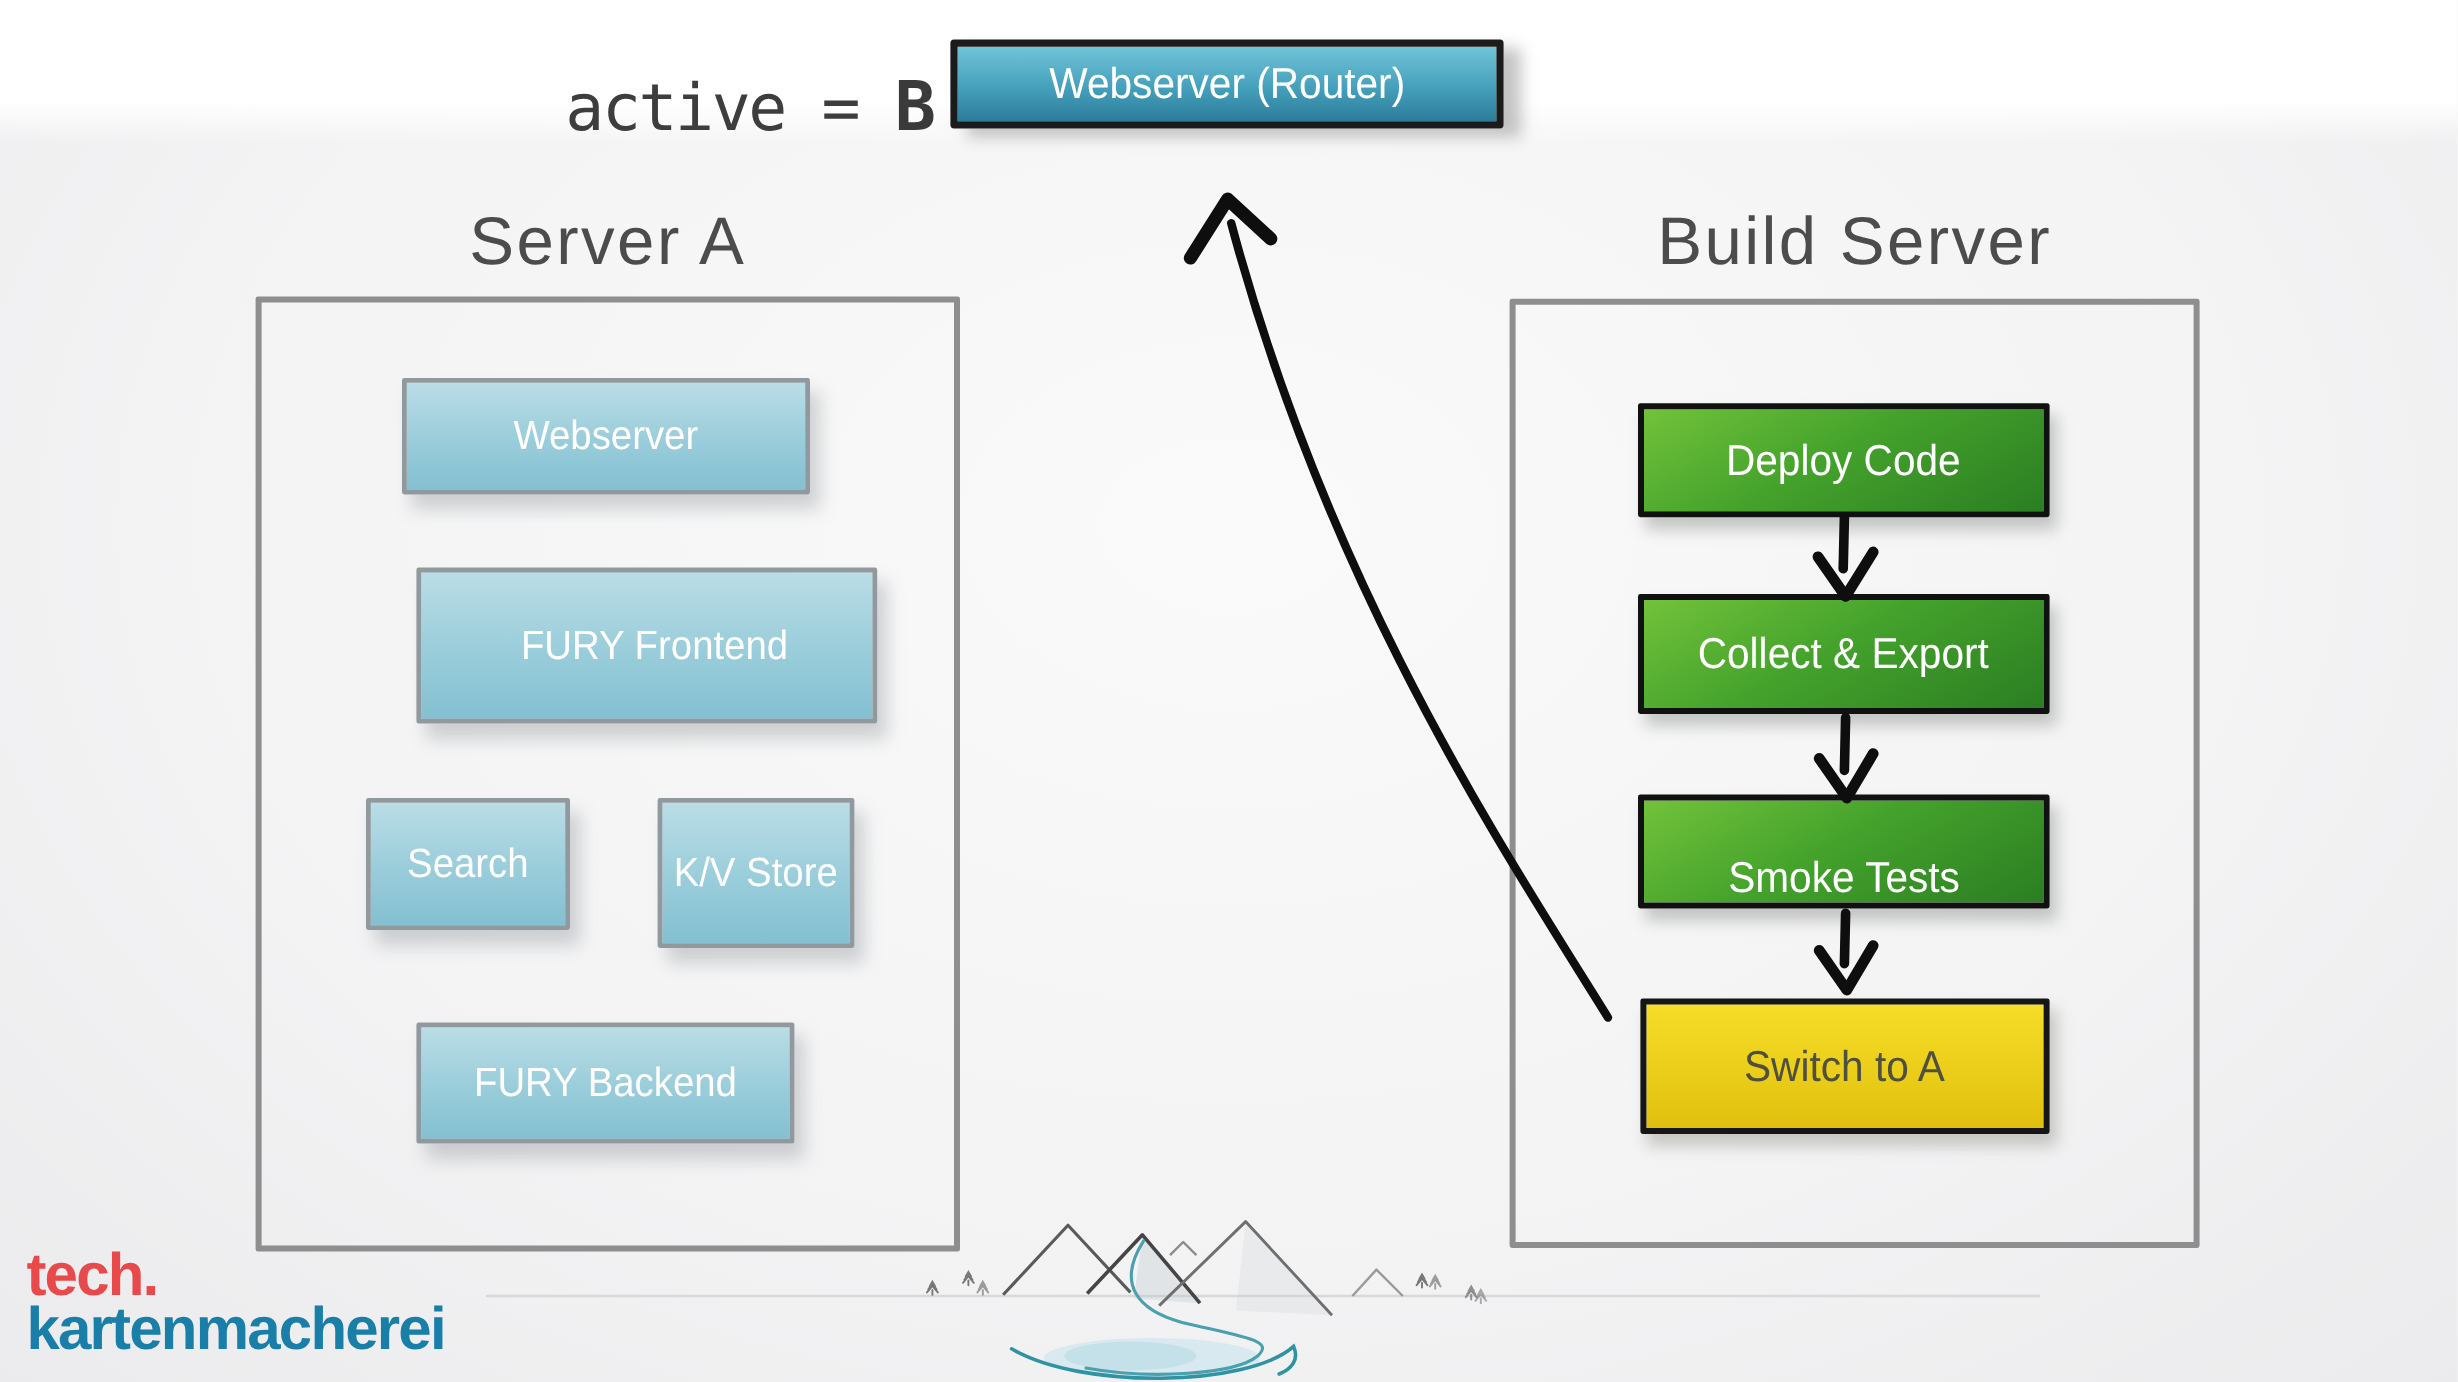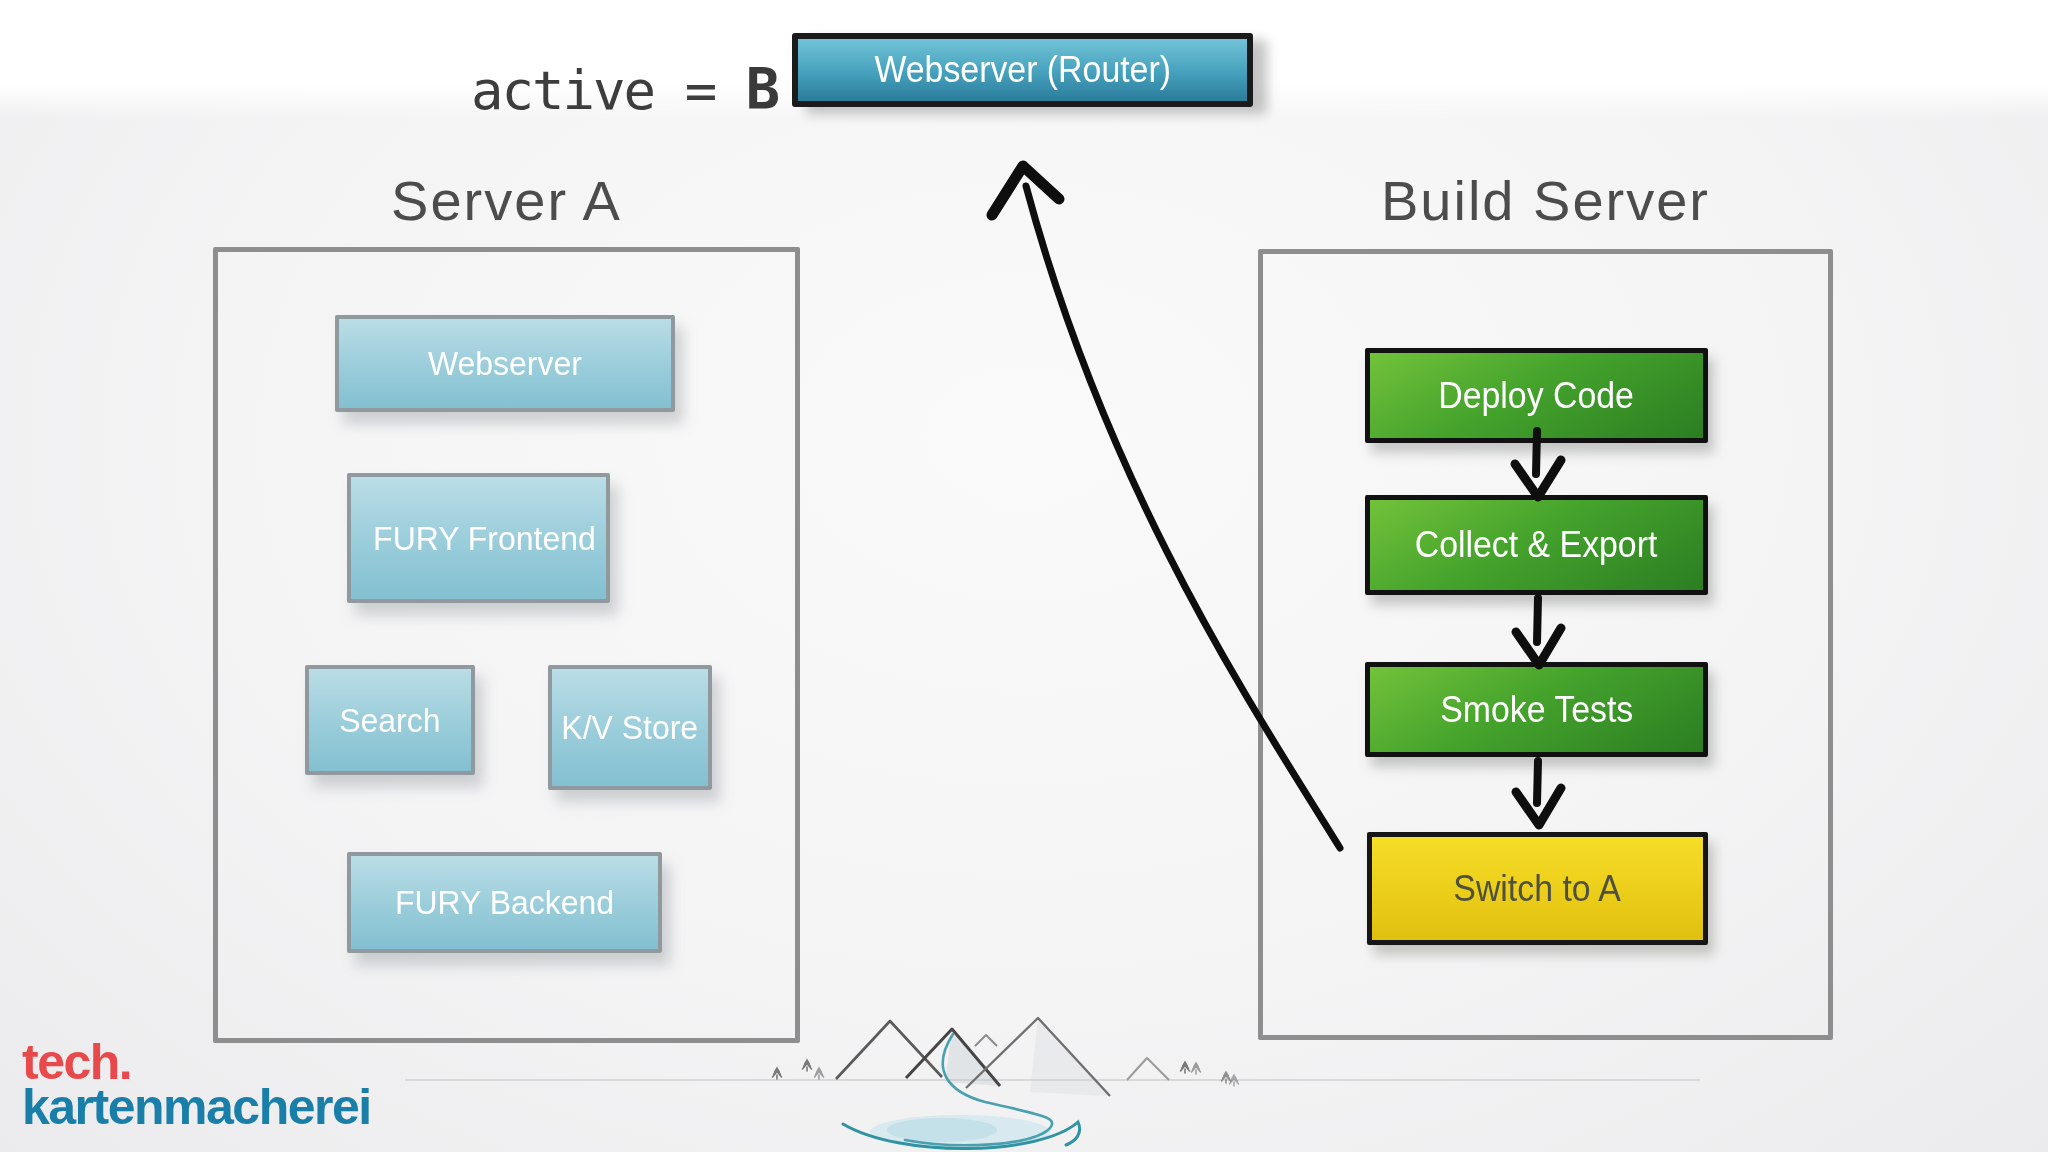--- a/index.html
+++ b/index.html
@@ -38,37 +38,37 @@
   .title-build{left:1258px;top:168px;width:575px;}
 
   
   .bluebox{
     position:absolute;border:4px solid #90999d;border-radius:2px;
     background:linear-gradient(180deg,#badde6 0%,#9ccedb 50%,#83c0d1 100%);
     color:#fff;font-size:34px;display:flex;align-items:center;justify-content:center;
     box-shadow:8px 12px 14px rgba(130,135,140,.35);
   }
   .b-webserver{left:335px;top:315px;width:340px;height:97px;}
-  .b-fury-frontend{left:347px;top:473px;width:263px;height:130px;padding-left:12px;}
+  .b-fury-frontend{left:347px;top:473px;width:384px;height:130px;padding-left:12px;}
   .b-search{left:305px;top:665px;width:170px;height:110px;}
   .b-kv{left:548px;top:665px;width:164px;height:125px;}
   .b-fury-backend{left:347px;top:852px;width:315px;height:101px;}
   .b-rdbms{left:928px;top:830px;width:189px;height:167px;flex-direction:column;
            font-size:33px;line-height:1.32;text-align:center;}
 
   
   .greenbox{
     position:absolute;border:5px solid #111;border-radius:2px;
     background:linear-gradient(150deg,#72c23a 0%,#45a32c 45%,#2b7e22 100%);
     color:#fff;font-size:36px;display:flex;align-items:center;justify-content:center;
     box-shadow:6px 10px 12px rgba(120,125,120,.4);
   }
-  .g-deploy{left:1365px;top:348px;width:343px;height:95px;}
+  .g-deploy{left:1365px;top:336px;width:343px;height:95px;}
   .g-collect{left:1365px;top:495px;width:343px;height:100px;}
-  .g-smoke{left:1365px;top:662px;width:343px;height:95px;}
+  .g-smoke{left:1365px;top:662px;width:343px;height:95px;align-items:flex-end;}
   .y-switch{
     position:absolute;left:1367px;top:832px;width:341px;height:113px;
     border:5px solid #161616;border-radius:2px;
     background:linear-gradient(180deg,#f6dd28 0%,#eccf1b 50%,#dfc00e 100%);
     color:#50503e;font-size:36px;display:flex;align-items:center;justify-content:center;
     box-shadow:6px 10px 12px rgba(130,130,120,.4);
   }
   .cond{display:inline-block;transform:scaleX(.94);white-space:nowrap;}
 
   

